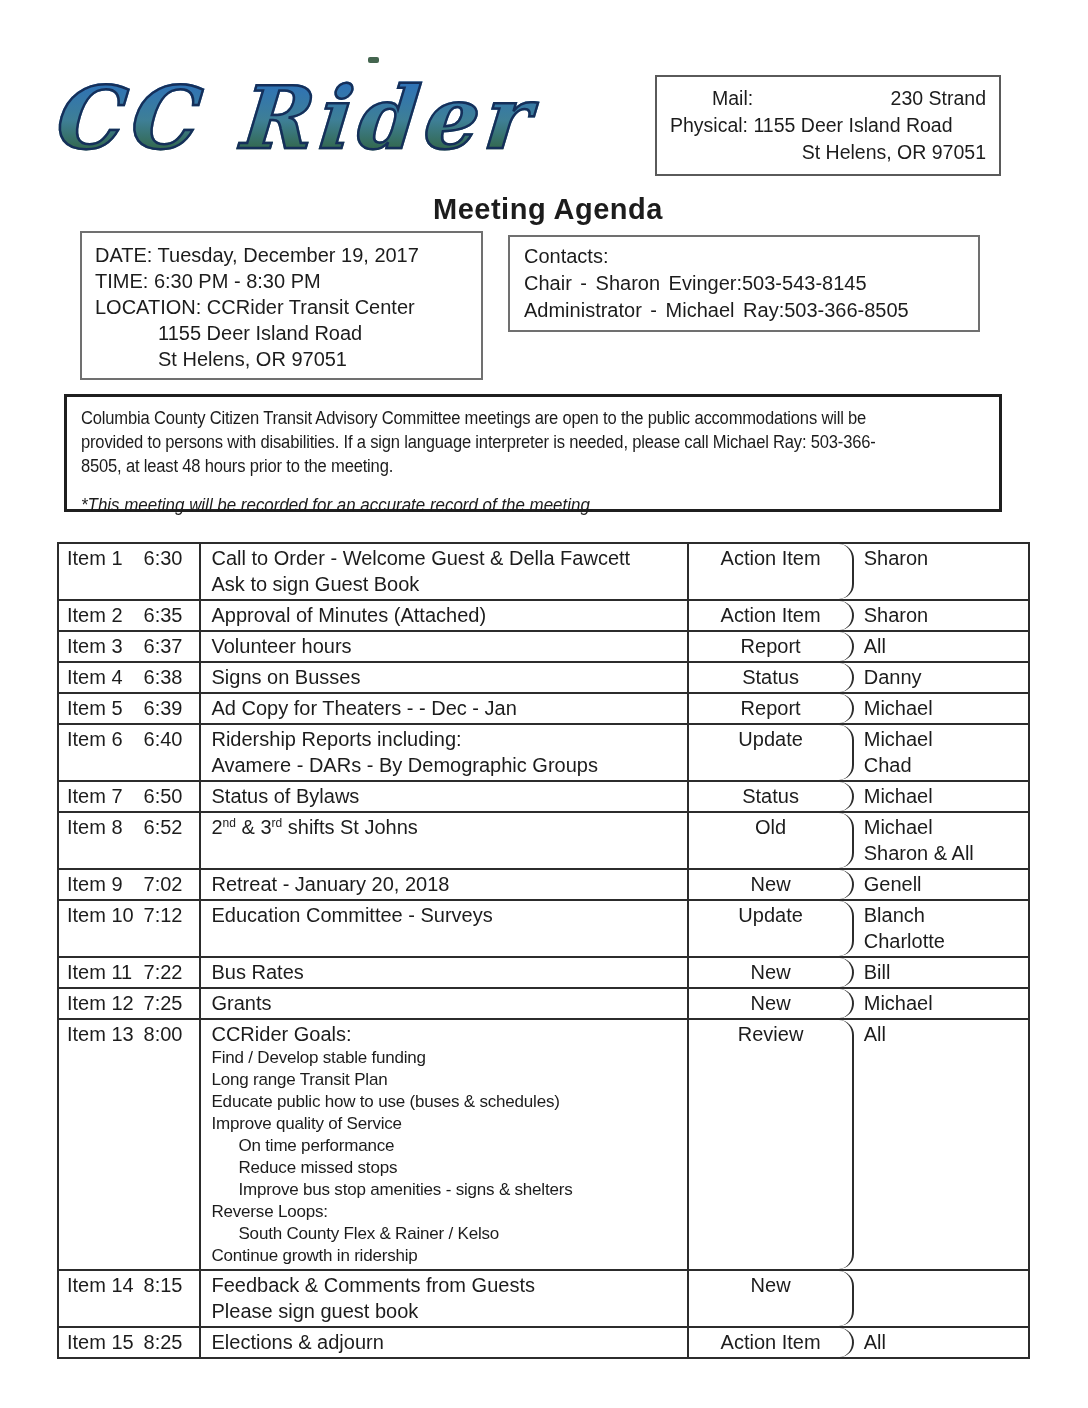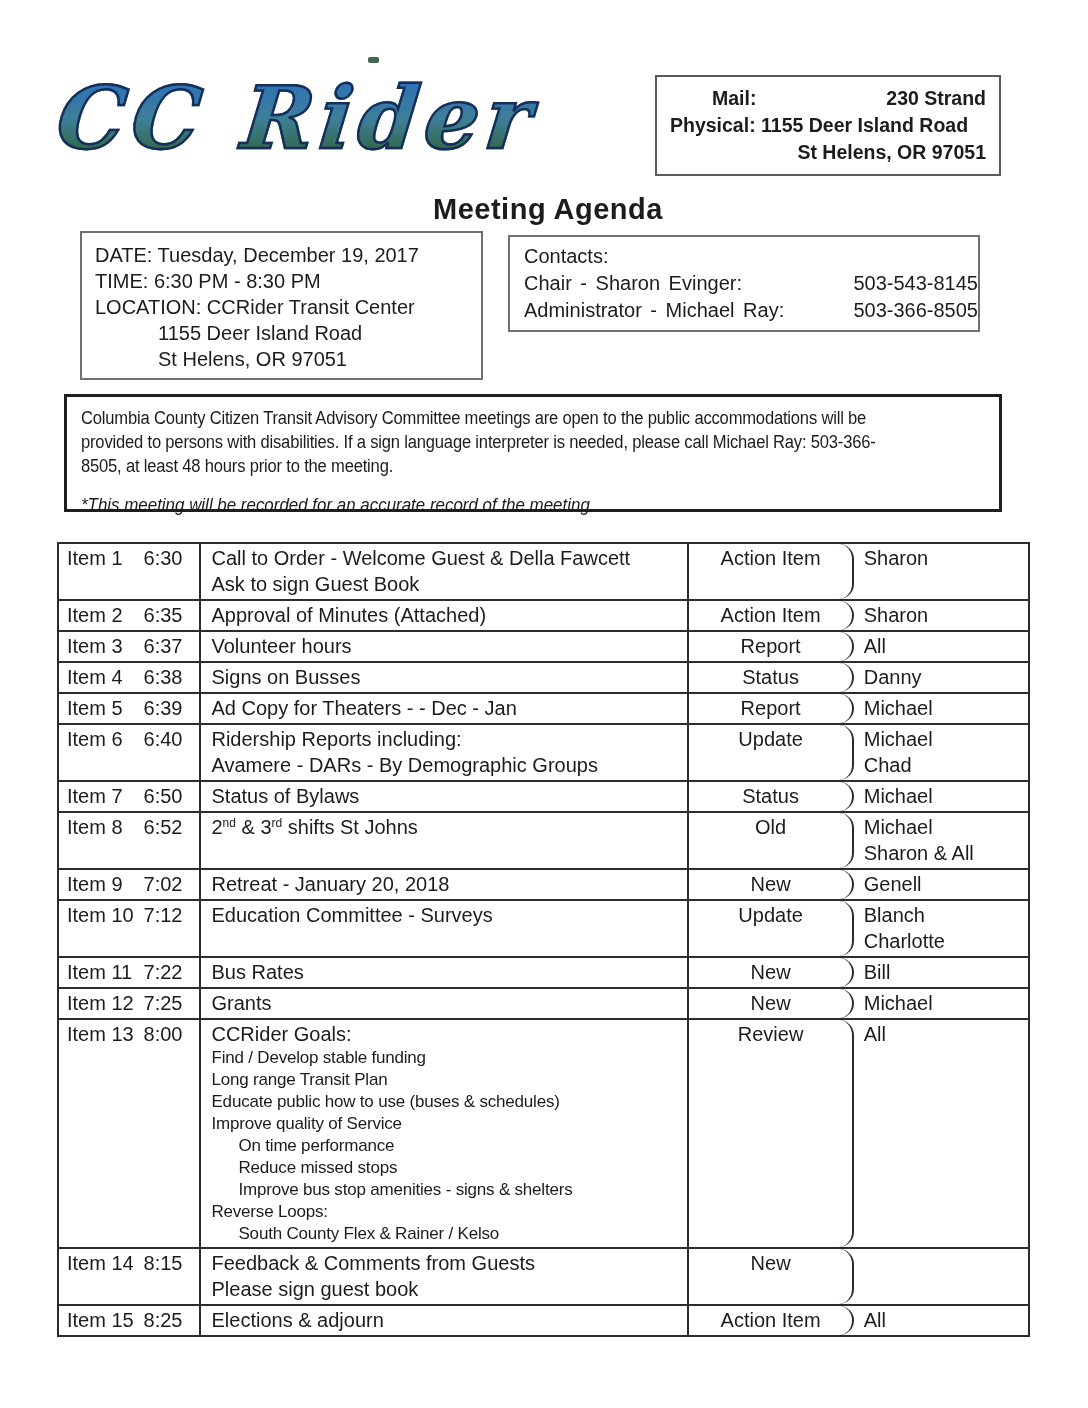--- a/index.html
+++ b/index.html
@@ -47,21 +47,20 @@
 
   
   .address-box {
     position: absolute;
     left: 655px; top: 75px;
     width: 346px; height: 101px;
     border: 2px solid #5a5a5a;
     padding: 8px 13px 4px 13px;
     font-size: 19.5px;
     line-height: 27px;
-    font-weight: bold;
   }
   .addr-row1 { display: flex; justify-content: space-between; padding-left: 42px; }
   .addr-row3 { text-align: right; }
 
   .title {
     position: absolute;
     left: 4px; top: 193px;
     width: 1088px;
     text-align: center;
     font-size: 29px;
@@ -84,21 +83,21 @@
   
   .contacts-box {
     position: absolute;
     left: 508px; top: 235px;
     width: 472px; height: 97px;
     border: 2px solid #707070;
     padding: 6px 0 0 14px;
     font-size: 20px;
     line-height: 27px;
   }
-  .contact-row { display: flex; justify-content: space-between; }
+  .contact-row { display: flex; }
   .contact-row .clabel { word-spacing: 3px; }
 
   
   .notice-box {
     position: absolute;
     left: 64px; top: 394px;
     width: 938px; height: 118px;
     border: 3px solid #1f1f1f;
     padding: 9px 14px 0 14px;
     font-size: 18px;
@@ -356,20 +355,21 @@
           <div class="desc-line">CCRider Goals:</div>
           <div class="desc-line small">Find / Develop stable funding</div>
           <div class="desc-line small">Long range Transit Plan</div>
           <div class="desc-line small">Educate public how to use (buses &amp; schedules)</div>
           <div class="desc-line small">Improve quality of Service</div>
           <div class="desc-line small ind">On time performance</div>
           <div class="desc-line small ind">Reduce missed stops</div>
           <div class="desc-line small ind">Improve bus stop amenities - signs &amp; shelters</div>
           <div class="desc-line small">Reverse Loops:</div>
           <div class="desc-line small ind">South County Flex &amp; Rainer / Kelso</div>
+          <div class="desc-line small">Continue growth in ridership</div>
         </div>
         <div class="cell c-type">Review</div>
         <div class="cell c-who">
           <div class="who-line">All</div>
         </div>
       </div>
       <div class="agenda-row">
         <div class="cell c-item">
           <div class="">Item 14</div>
           <div class="">8:15</div>

